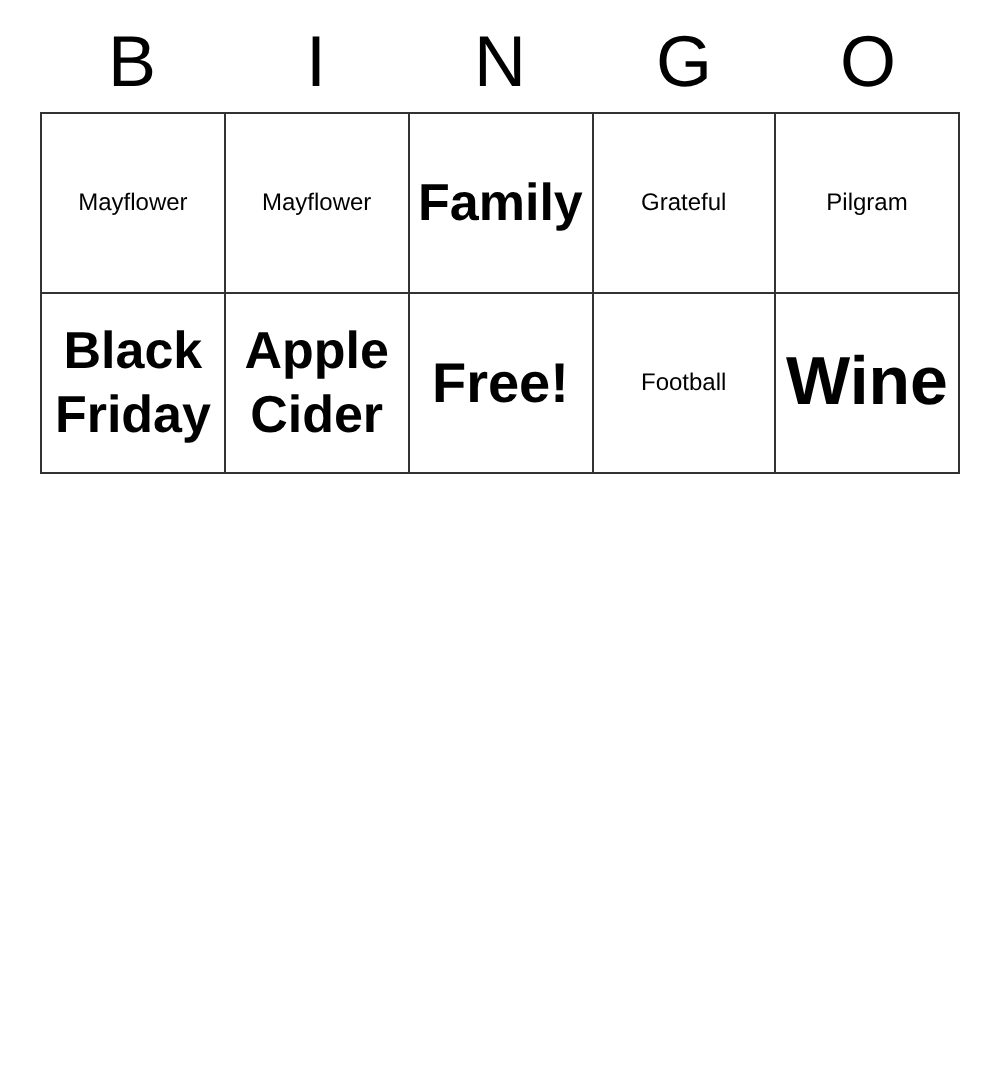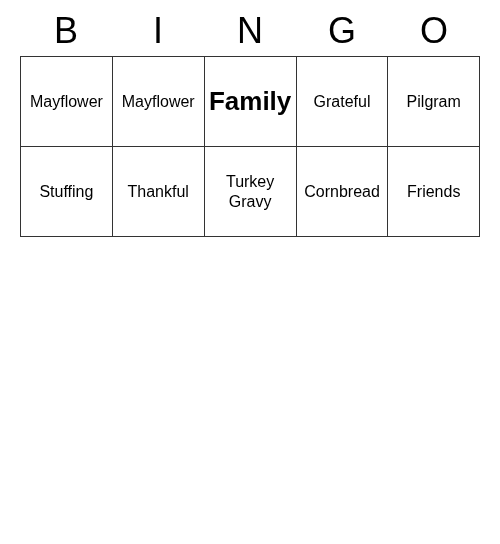--- a/index.html
+++ b/index.html
@@ -35,21 +35,21 @@
       width: 92px;
       height: 90px;
       text-align: center;
       vertical-align: middle;
       padding: 4px;
       line-height: 1.2;
     }
     .cell-text {
       display: block;
     }
-    .size-normal { font-size: 16px; }
+    .size-normal { font-size: 12px; }
     .size-medium { font-size: 16px; }
     .size-large  { font-size: 26px; font-weight: bold; }
     .size-xlarge { font-size: 28px; font-weight: bold; }
     .size-huge   { font-size: 34px; font-weight: bold; }
   </style>
 </head>
 <body>
 
 <div class="bingo-title">
 <span class="bingo-letter">B</span>
@@ -73,29 +73,29 @@
         </td>
         <td>
           <span class="cell-text size-normal">Grateful</span>
         </td>
         <td>
           <span class="cell-text size-normal">Pilgram</span>
         </td>
       </tr>
       <tr>
         <td>
-          <span class="cell-text size-normal">Stuffing</span>
+          <span class="cell-text size-large">Black Friday</span>
         </td>
         <td>
-          <span class="cell-text size-normal">Thankful</span>
+          <span class="cell-text size-large">Apple Cider</span>
         </td>
         <td>
-          <span class="cell-text size-medium">Turkey Gravy</span>
+          <span class="cell-text size-xlarge">Free!</span>
         </td>
         <td>
-          <span class="cell-text size-normal">Cornbread</span>
+          <span class="cell-text size-normal">Football</span>
         </td>
         <td>
-          <span class="cell-text size-normal">Friends</span>
+          <span class="cell-text size-huge">Wine</span>
         </td>
       </tr>
     </tbody>
 </table>
 
 </body></html>

